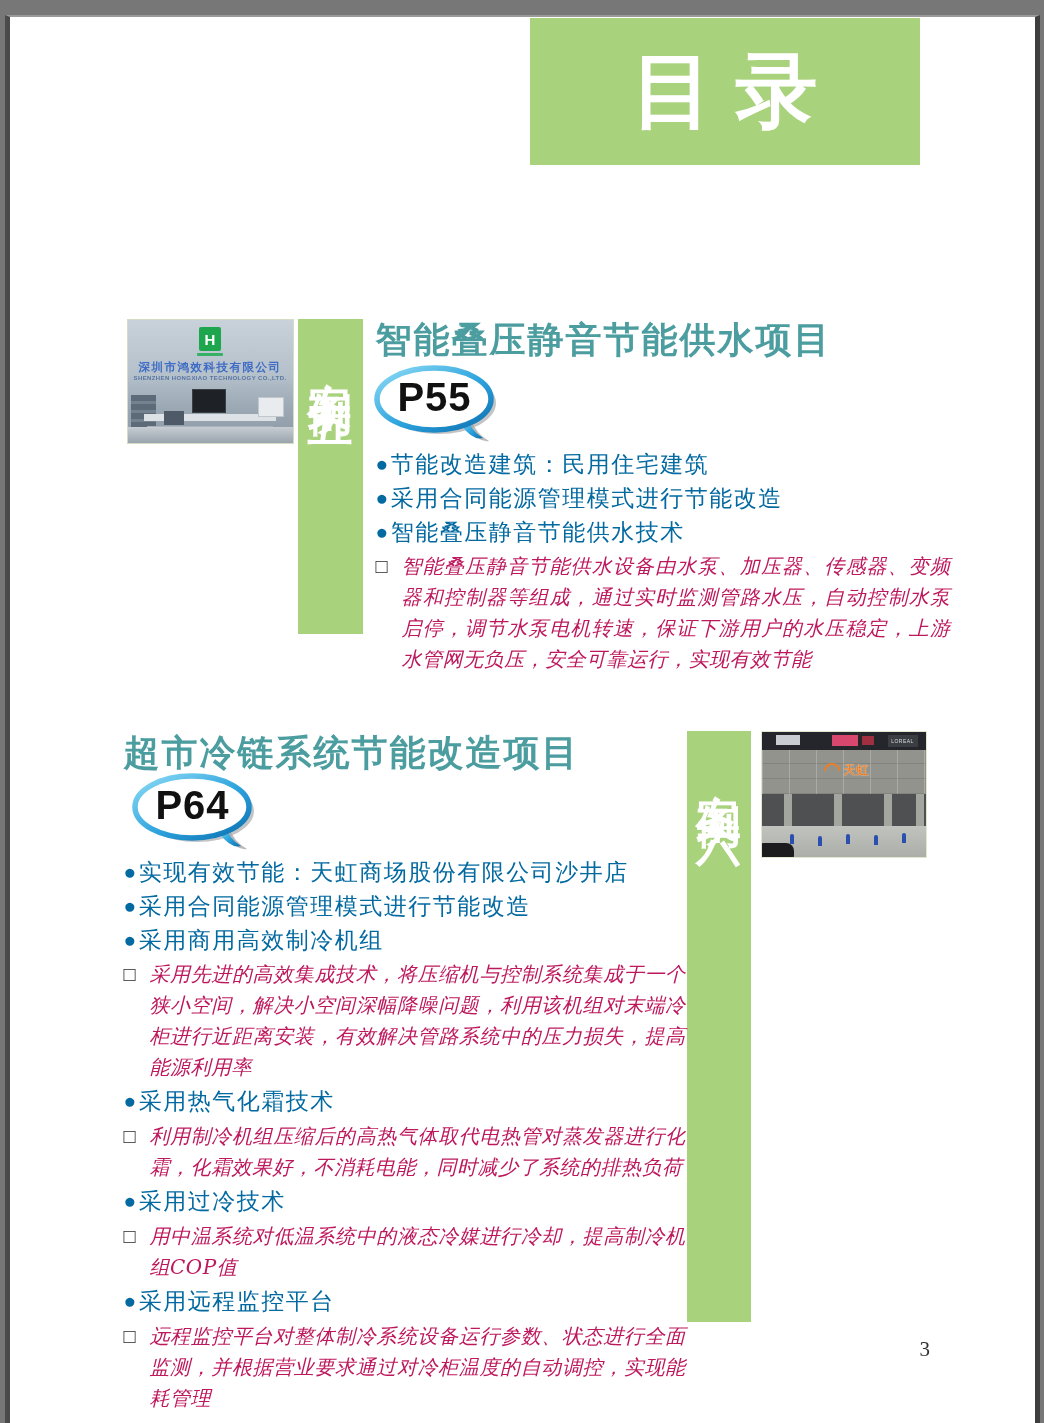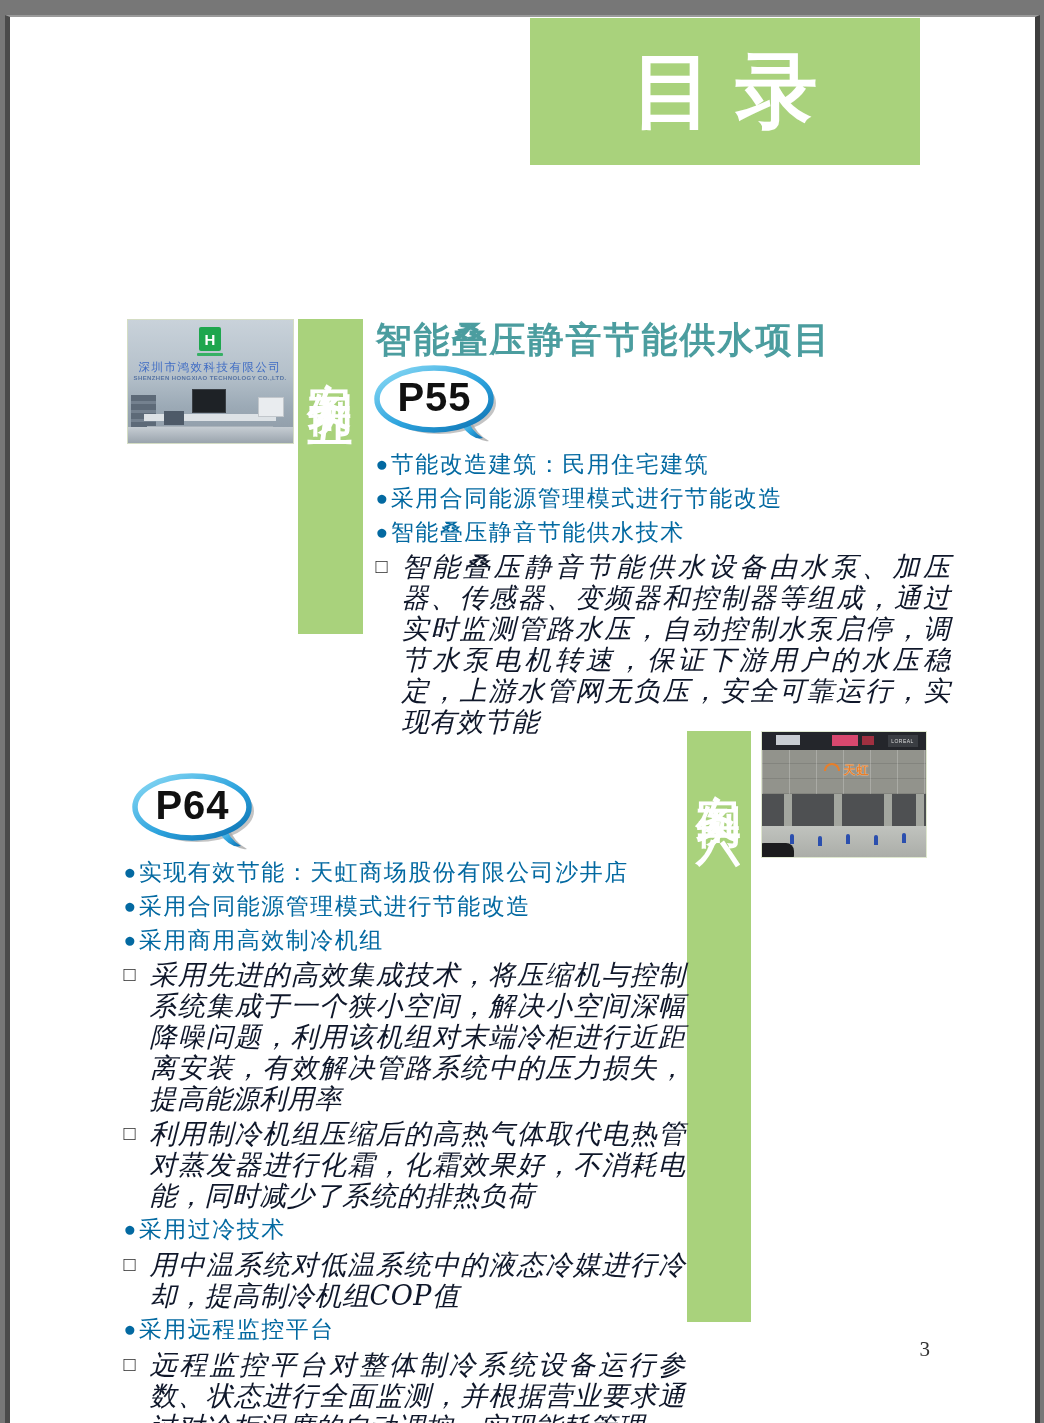--- a/index.html
+++ b/index.html
@@ -50,21 +50,21 @@
   }
   
   .case-list{position:absolute;}
   .li-bullet{
     font-size:23px;line-height:1.25;color:#0369a1;margin:4px 0 5px;
     letter-spacing:1.5px;font-weight:400;
   }
   .li-bullet::before{content:"●";font-size:21px;margin-right:1px;vertical-align:1px;}
   .li-para{
     position:relative;font-family:"DejaVu Serif","Liberation Serif",serif;
-    font-style:italic;font-size:27px;line-height:31px;color:#0f172a;
+    font-style:italic;font-size:20px;line-height:31px;color:#be185d;
     padding-left:26px;margin:3px 0 4px;text-align:justify;letter-spacing:0.5px;
   }
   .li-para::before{
     content:"□";position:absolute;left:0;top:0;font-style:normal;
     font-family:"Liberation Sans",sans-serif;color:#2a2a2a;font-size:20px;
   }
   
   .photo1{
     position:absolute;left:122px;top:304px;width:167px;height:125px;
     background:linear-gradient(180deg,#c9d2da 0%,#b4c0ca 45%,#9caab6 70%,#8c98a4 100%);
@@ -75,21 +75,21 @@
     width:22px;height:24px;background:#1ea64e;color:#fff;font-weight:900;
     font-size:15px;display:flex;align-items:center;justify-content:center;
     border-radius:2px;
   }
   .p1-logo-sub{
     position:absolute;left:50%;top:33px;transform:translateX(-50%);
     width:26px;height:3px;background:#35b064;border-radius:1px;
   }
   .p1-cn{
     position:absolute;left:0;top:40px;width:100%;text-align:center;
-    color:#3f6cc4;font-size:11.5px;font-weight:400;letter-spacing:1.5px;
+    color:#3f6cc4;font-size:11.5px;font-weight:700;letter-spacing:1.5px;
   }
   .p1-en{
     position:absolute;left:0;top:55px;width:100%;text-align:center;
     color:#5774a3;font-size:6px;letter-spacing:0.4px;font-weight:700;
   }
   .p1-shelf{position:absolute;left:3px;bottom:8px;width:25px;height:40px;
     background:repeating-linear-gradient(180deg,#5d6a78 0 6px,#74818f 6px 9px);}
   .p1-table{position:absolute;left:16px;bottom:22px;width:132px;height:7px;background:#dde2e6;box-shadow:0 9px 0 -3px #aab3bb;}
   .p1-monitor{position:absolute;left:64px;bottom:30px;width:34px;height:24px;background:#1e2226;border:1px solid #3a3f44;}
   .p1-printer{position:absolute;right:9px;bottom:26px;width:26px;height:20px;background:#e9ecef;border:1px solid #c2c7cc;}
@@ -176,20 +176,21 @@
     <span class="ref">P55</span>
   </div>
 
   <div class="case-list" style="left:371px;top:431px;width:575px;">
       <div class="li-bullet">节能改造建筑：民用住宅建筑</div>
       <div class="li-bullet">采用合同能源管理模式进行节能改造</div>
       <div class="li-bullet">智能叠压静音节能供水技术</div>
       <div class="li-para">智能叠压静音节能供水设备由水泵、加压器、传感器、变频器和控制器等组成，通过实时监测管路水压，自动控制水泵启停，调节水泵电机转速，保证下游用户的水压稳定，上游水管网无负压，安全可靠运行，实现有效节能</div>
     </div>
 
+  <div class="section-title" style="left:119px;top:714px;">超市冷链系统节能改造项目</div>
 
   <div class="bubble" style="left:124px;top:758px;">
     <svg width="132" height="80" viewBox="0 0 132 80">
       <defs>
         <linearGradient id="bgrad6" x1="0" y1="0" x2="1" y2="1">
           <stop offset="0" stop-color="#8edcf6"></stop>
           <stop offset="0.55" stop-color="#2da3dd"></stop>
           <stop offset="1" stop-color="#0b6fb0"></stop>
         </linearGradient>
       </defs>
@@ -228,20 +229,21 @@
     <div class="p2-bollard" style="left:112px;top:103px;"></div>
     <div class="p2-bollard" style="left:140px;top:101px;"></div>
     <div class="p2-car"></div>
   </div>
 
   <div class="case-list" style="left:119px;top:839px;width:562px;">
       <div class="li-bullet">实现有效节能：天虹商场股份有限公司沙井店</div>
       <div class="li-bullet">采用合同能源管理模式进行节能改造</div>
       <div class="li-bullet">采用商用高效制冷机组</div>
       <div class="li-para">采用先进的高效集成技术，将压缩机与控制系统集成于一个狭小空间，解决小空间深幅降噪问题，利用该机组对末端冷柜进行近距离安装，有效解决管路系统中的压力损失，提高能源利用率</div>
+      <div class="li-bullet">采用热气化霜技术</div>
       <div class="li-para">利用制冷机组压缩后的高热气体取代电热管对蒸发器进行化霜，化霜效果好，不消耗电能，同时减少了系统的排热负荷</div>
       <div class="li-bullet">采用过冷技术</div>
       <div class="li-para">用中温系统对低温系统中的液态冷媒进行冷却，提高制冷机组COP值</div>
       <div class="li-bullet">采用远程监控平台</div>
       <div class="li-para">远程监控平台对整体制冷系统设备运行参数、状态进行全面监测，并根据营业要求通过对冷柜温度的自动调控，实现能耗管理</div>
     </div>
 
   <div class="page-number">3</div>
 
   <div class="frame"></div>

